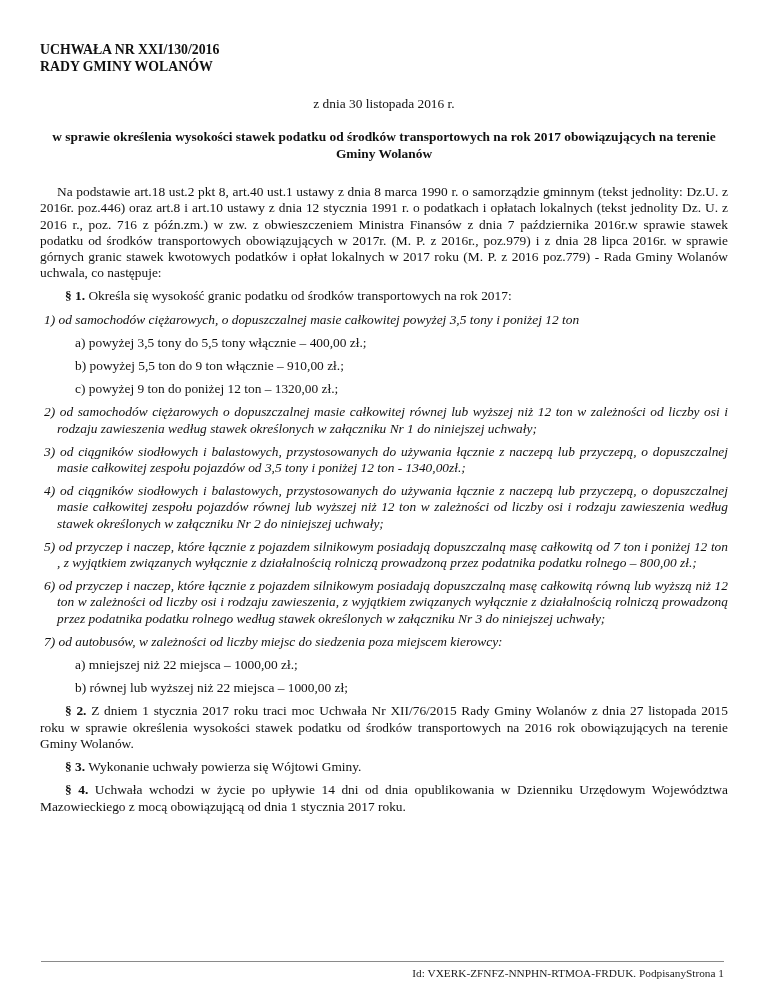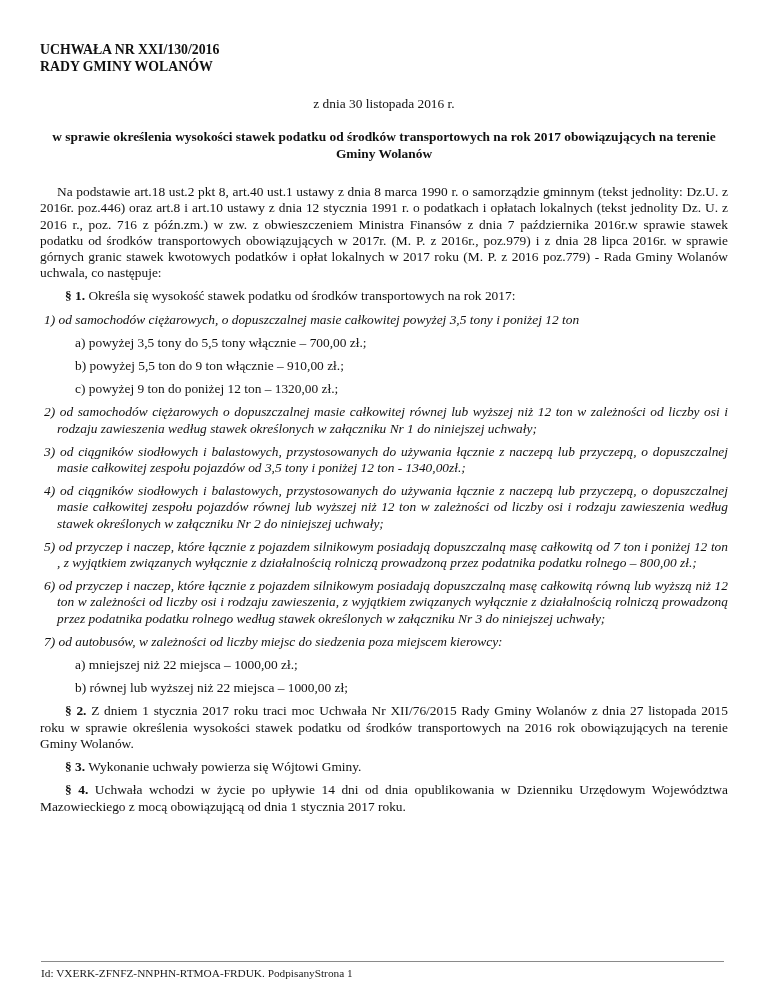--- a/index.html
+++ b/index.html
@@ -52,21 +52,21 @@
     margin: 7px 0 7px 35px;
   }
   .footer {
     position: absolute;
     left: 41px;
     right: 44px;
     bottom: 15px;
     border-top: 1px solid #8a8a8a;
     padding-top: 5px;
     display: flex;
-    justify-content: flex-start;
+    justify-content: flex-end;
     font-size: 11.3px;
     color: #1a1a1a;
   }
 </style>
 </head>
 <body>
 
 <div class="page">
   <div class="content">
 
@@ -76,25 +76,25 @@
     </div>
 
     <div class="doc-date">z dnia 30 listopada 2016 r.</div>
 
     <div class="doc-subject">w sprawie określenia wysokości stawek podatku od środków transportowych na rok 2017 obowiązujących na terenie Gminy Wolanów</div>
 
     <div class="doc-body">
 
       <p class="para preamble">Na podstawie art.18 ust.2 pkt 8, art.40 ust.1 ustawy z dnia 8 marca 1990 r. o samorządzie gminnym (tekst jednolity: Dz.U. z 2016r. poz.446) oraz art.8 i art.10 ustawy z dnia 12 stycznia 1991 r. o podatkach i opłatach lokalnych (tekst jednolity Dz. U. z 2016 r., poz. 716 z późn.zm.) w zw. z obwieszczeniem Ministra Finansów z dnia 7 października 2016r.w sprawie stawek podatku od środków transportowych obowiązujących w 2017r. (M. P. z 2016r., poz.979) i z dnia 28 lipca 2016r. w sprawie górnych granic stawek kwotowych podatków i opłat lokalnych w 2017 roku (M. P. z 2016 poz.779) - Rada Gminy Wolanów uchwala, co następuje:</p>
 
-      <p class="para section"><span class="marker">§ 1.</span> <span>Określa się wysokość stawek podatku od środków transportowych na rok 2017:</span></p>
+      <p class="para section"><span class="marker">§ 1.</span> <span>Określa się wysokość granic podatku od środków transportowych na rok 2017:</span></p>
 
       <div class="item"><span>1)</span> <span>od samochodów ciężarowych, o dopuszczalnej masie całkowitej powyżej 3,5 tony i poniżej 12 ton</span></div>
 
-      <div class="subitem"><span>a)</span> <span>powyżej 3,5 tony do 5,5 tony włącznie – 700,00 zł.;</span></div>
+      <div class="subitem"><span>a)</span> <span>powyżej 3,5 tony do 5,5 tony włącznie – 400,00 zł.;</span></div>
 
       <div class="subitem"><span>b)</span> <span>powyżej 5,5 ton do 9 ton włącznie – 910,00 zł.;</span></div>
 
       <div class="subitem"><span>c)</span> <span>powyżej 9 ton do poniżej 12 ton – 1320,00 zł.;</span></div>
 
       <div class="item"><span>2)</span> <span>od samochodów ciężarowych o dopuszczalnej masie całkowitej równej lub wyższej niż 12 ton w zależności od liczby osi i rodzaju zawieszenia według stawek określonych w załączniku Nr 1 do niniejszej uchwały;</span></div>
 
       <div class="item"><span>3)</span> <span>od ciągników siodłowych i balastowych, przystosowanych do używania łącznie z naczepą lub przyczepą, o dopuszczalnej masie całkowitej zespołu pojazdów od 3,5 tony i poniżej 12 ton - 1340,00zł.;</span></div>
 
       <div class="item"><span>4)</span> <span>od ciągników siodłowych i balastowych, przystosowanych do używania łącznie z naczepą lub przyczepą, o dopuszczalnej masie całkowitej zespołu pojazdów równej lub wyższej niż 12 ton w zależności od liczby osi i rodzaju zawieszenia według stawek określonych w załączniku Nr 2 do niniejszej uchwały;</span></div>

